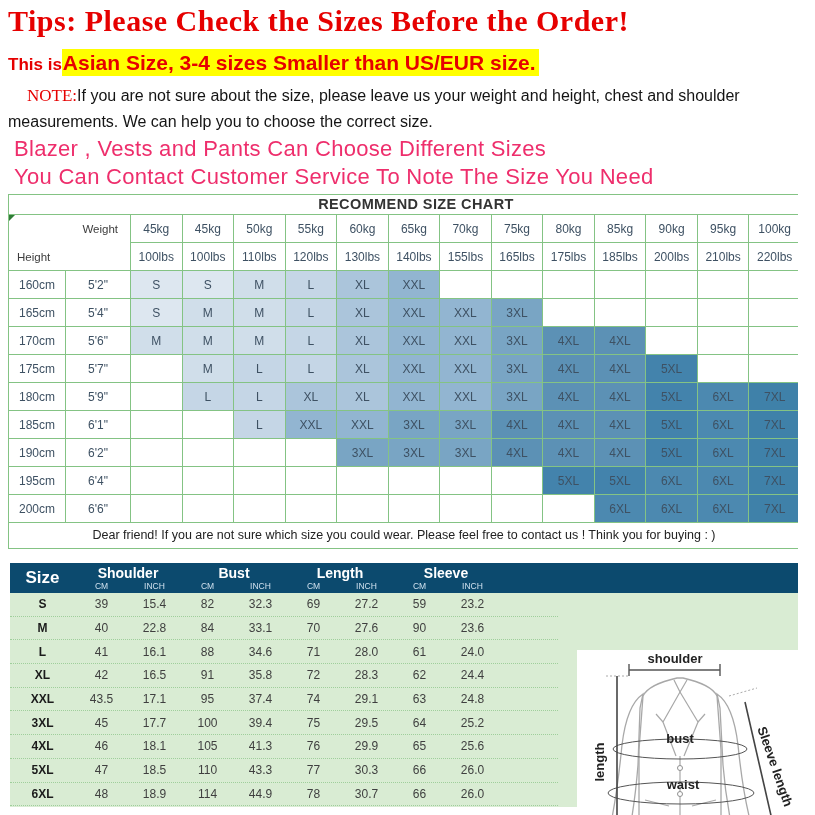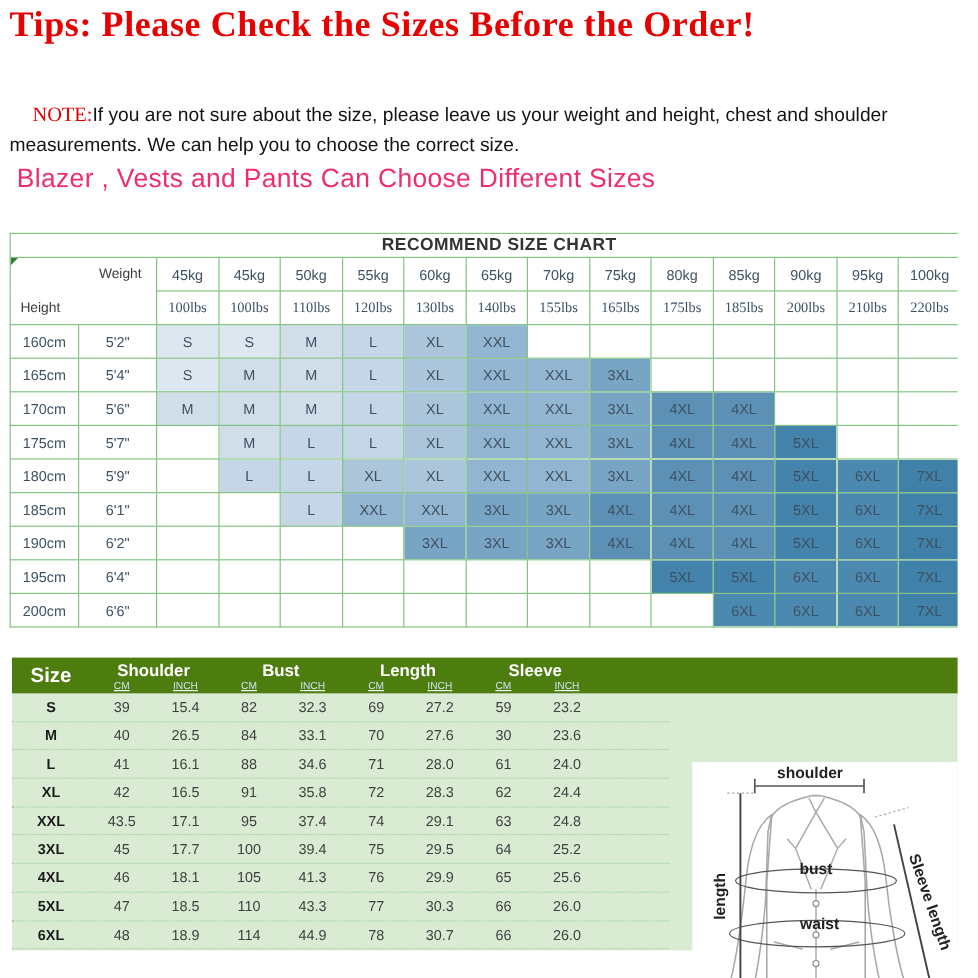--- a/index.html
+++ b/index.html
@@ -21,64 +21,66 @@
   .pink2 { position:absolute; top:164px; left:14px; }
 
   
   .chart { position:absolute; top:194px; left:8px; width:792px; }
   .chart-title { border:1px solid #84c384; border-bottom:none; height:20px; line-height:19px;
                  text-align:center; font-weight:bold; font-size:14.5px; color:#333; letter-spacing:0.4px;padding-left:24px; }
   table.grid { border-collapse:collapse; table-layout:fixed; width:792px; }
   table.grid td { border:1px solid #84c384; height:28px; text-align:center; vertical-align:middle;
                   font-size:12px; color:#3e5163; background:#fff; overflow:hidden; }
   td.kg  { height:27px; border-bottom-style:dashed; font-size:11.5px; color:#3c3c3c; }
-  td.lbs { height:27px; font-size:11.5px; color:#3c3c3c;font-family:Liberation Serif, serif; }
+  td.lbs { height:27px; font-size:11.5px; color:#3c3c3c; }
   td.hcm { font-size:11.5px; color:#3c3c3c; border-right-style:dotted; }
   td.hft { font-size:11.5px; color:#3c3c3c; }
   td.corner { position:relative;
     background:linear-gradient(to bottom right, transparent calc(50% - 0.7px),
       #84c384 calc(50% - 0.7px), #84c384 calc(50% + 0.7px), transparent calc(50% + 0.7px)); }
   .corner .w { position:absolute; top:8px; right:12px; font-size:11.5px; color:#3c3c3c; }
   .corner .h { position:absolute; bottom:7px; left:8px; font-size:11.5px; color:#3c3c3c; }
   .corner .tri { position:absolute; top:0; left:0; width:0; height:0;
                  border-top:6px solid #2f7d36; border-right:6px solid transparent; }
   .chart-note { border:1px solid #84c384; border-top:none; height:26px; line-height:25px;
                 text-align:center; font-size:12.5px; color:#222; }
 
   
   .coat { position:absolute; top:548px; left:10px; width:790px; }
   .coat-band { height:23px; line-height:23px; background:#cde4c8; text-align:center;
                font-weight:bold; font-size:14.5px; color:#333; letter-spacing:0.3px; }
-  .coat-head { height:30px; background:#4d7c0f; display:flex; color:#fff; }
+  .coat-head { height:30px; background:#0c4a6e; display:flex; color:#fff;margin-top:15px; }
   .size-h { width:65px; font-size:17px; font-weight:bold; display:flex; align-items:center; justify-content:center; }
   .groups { display:flex; }
   .group { width:106px; display:flex; flex-direction:column; justify-content:flex-end; padding-bottom:1px; }
   .glabel { font-size:14px; font-weight:bold; text-align:center; line-height:16px; }
-  .subs { display:flex;text-decoration:underline; }
+  .subs { display:flex; }
   .subs span { width:53px; text-align:center; font-size:8.5px; line-height:11px; color:#cfe0ee; }
   .coat-body { position:relative; height:214px; background:#d9ecd3; }
   .crow { display:flex; align-items:center; height:23.7px; width:548px;
           border-bottom:1px dotted #9fcf9b; }
   .csize { width:65px; text-align:center; font-weight:bold; font-size:12px; color:#1b1b1b; }
   .cval { width:53px; text-align:center; font-size:12px; color:#3f3f3f; }
 
   
   .diagram { position:absolute; top:57px; left:567px; width:223px; height:205px; background:#fff; }
   .diagram svg { display:block; }
   .mtxt { font-family:"Liberation Sans", sans-serif; font-size:13px; font-weight:bold; fill:#222; }
 </style>
 </head>
 <body>
 
 <div class="page">
 
   <div class="title">Tips: Please Check the Sizes Before the Order!</div>
+  <div class="sub"><span class="prefix">This is</span><span class="hl">Asian Size, 3-4 sizes Smaller than US/EUR size.</span></div>
   <div class="note1"><span class="nlabel">NOTE:</span><span>If you are not sure about the size, please leave us your weight and height, chest and shoulder</span></div>
   <div class="note2">measurements. We can help you to choose the correct size.</div>
   <div class="pink pink1">Blazer , Vests and Pants Can Choose Different Sizes</div>
+  <div class="pink pink2">You Can Contact Customer Service To Note The Size You Need</div>
 
   <section class="chart">
     <div class="chart-title">RECOMMEND SIZE CHART</div>
     <table class="grid" id="sc-table">
         <colgroup>
           <col style="width: 57px;">
           <col style="width: 65px;">
           <col style="width: 51.5385px;">
           <col style="width: 51.5385px;">
           <col style="width: 51.5385px;">
@@ -277,20 +279,21 @@
             <td class="cell"></td>
             <td class="cell"></td>
             <td class="cell"></td>
             <td class="cell" style="background: rgb(76, 137, 176);">6XL</td>
             <td class="cell" style="background: rgb(76, 137, 176);">6XL</td>
             <td class="cell" style="background: rgb(76, 137, 176);">6XL</td>
             <td class="cell" style="background: rgb(63, 129, 169);">7XL</td>
           </tr>
         </tbody>
       </table>
+    <div class="chart-note">Dear friend! If you are not sure which size you could wear. Please feel free to contact us ! Think you for buying : )</div>
   </section>
 
   <section class="coat">
     <div class="coat-head">
       <div class="size-h">Size</div>
       <div class="groups" id="coat-groups">
           <div class="group">
             <div class="glabel">Shoulder</div>
             <div class="subs">
               <span>CM</span>
@@ -329,26 +332,26 @@
             <div class="cval">82</div>
             <div class="cval">32.3</div>
             <div class="cval">69</div>
             <div class="cval">27.2</div>
             <div class="cval">59</div>
             <div class="cval">23.2</div>
           </div>
           <div class="crow">
             <div class="csize">M</div>
             <div class="cval">40</div>
-            <div class="cval">26.5</div>
+            <div class="cval">22.8</div>
             <div class="cval">84</div>
             <div class="cval">33.1</div>
             <div class="cval">70</div>
             <div class="cval">27.6</div>
-            <div class="cval">30</div>
+            <div class="cval">90</div>
             <div class="cval">23.6</div>
           </div>
           <div class="crow">
             <div class="csize">L</div>
             <div class="cval">41</div>
             <div class="cval">16.1</div>
             <div class="cval">88</div>
             <div class="cval">34.6</div>
             <div class="cval">71</div>
             <div class="cval">28.0</div>

